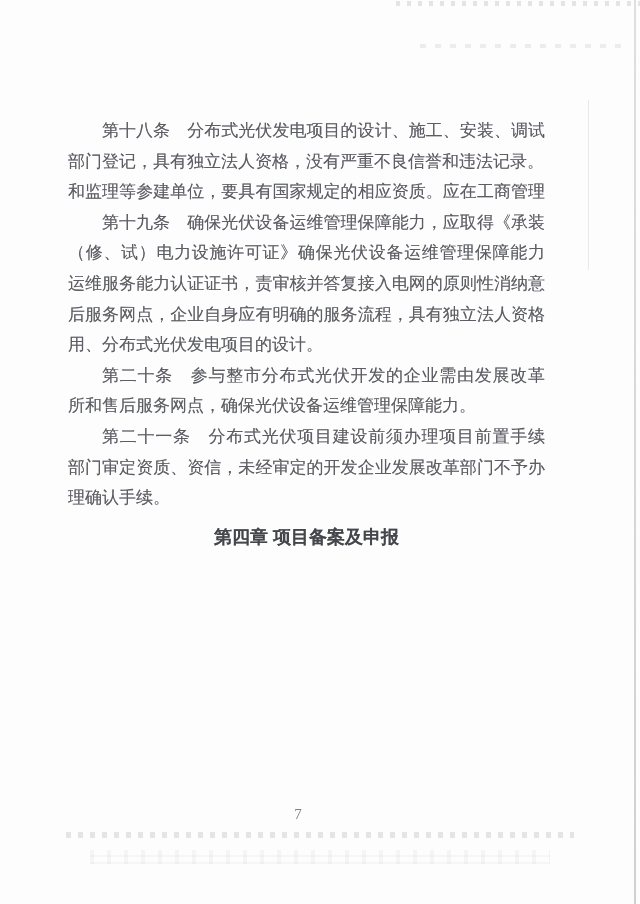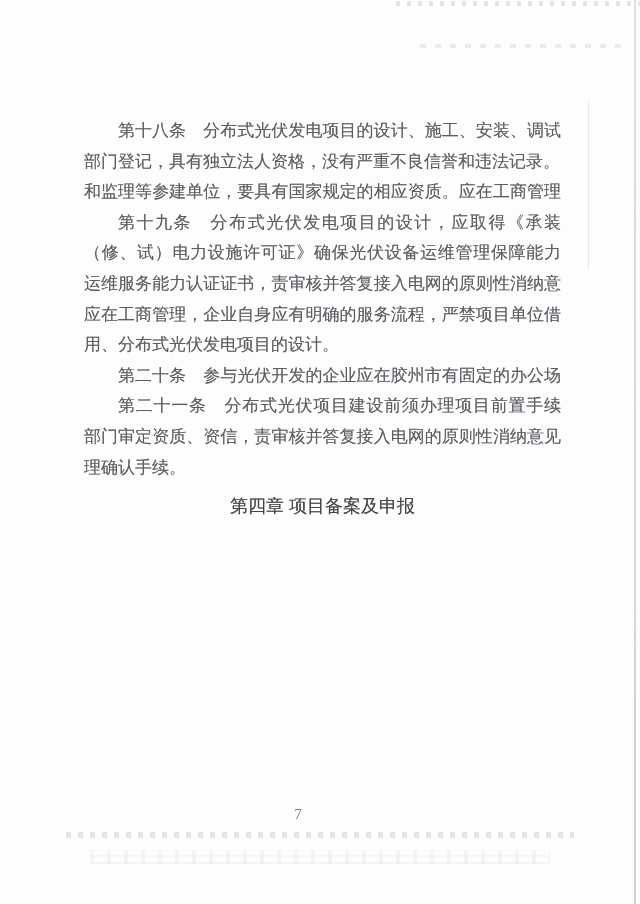--- a/index.html
+++ b/index.html
@@ -10,21 +10,21 @@
   .page {
     position: relative;
     width: 640px;
     height: 904px;
     background: #fdfdfe;
     overflow: hidden;
     font-family: "Liberation Serif", serif;
   }
   .textblock {
     position: absolute;
-    left: 84px;
+    left: 68px;
     top: 116px;
     width: 477px;
     font-size: 17px;
     line-height: 30.6px;
     color: #5d5e63;
     text-shadow: 0 0 0.6px rgba(100,101,106,0.55);
   }
   .para { margin: 0; padding: 0; }
   .tl {
     height: 30.6px;
@@ -34,21 +34,21 @@
     overflow: hidden;
   }
   .tl.first { text-indent: 34px; }
   .tl.last  { text-align-last: left; }
   .chapter {
     height: 30.6px;
     margin-top: 8px;
     text-align: center;
     text-align-last: center;
     font-family: "Liberation Sans", sans-serif;
-    font-weight: normal;
+    font-weight: bold;
     font-size: 18px;
     color: #45464b;
     text-shadow: 0 0 0.5px rgba(69,70,75,0.6);
   }
   .pagenum {
     position: absolute;
     top: 806px;
     left: 284px;
     width: 28px;
     text-align: center;
@@ -98,34 +98,35 @@
 
   <div class="textblock">
 
     <div class="para">
       <div class="tl first">第十八条　分布式光伏发电项目的设计、施工、安装、调试</div>
       <div class="tl last">部门登记，具有独立法人资格，没有严重不良信誉和违法记录。</div>
       <div class="tl">和监理等参建单位，要具有国家规定的相应资质。应在工商管理</div>
     </div>
 
     <div class="para">
-      <div class="tl first">第十九条　分布式光伏发电项目的设计，应取得《承装</div>
+      <div class="tl first">第十九条　确保光伏设备运维管理保障能力，应取得《承装</div>
       <div class="tl">（修、试）电力设施许可证》确保光伏设备运维管理保障能力</div>
       <div class="tl">运维服务能力认证证书，责审核并答复接入电网的原则性消纳意见</div>
-      <div class="tl">应在工商管理，企业自身应有明确的服务流程，严禁项目单位借</div>
+      <div class="tl">后服务网点，企业自身应有明确的服务流程，具有独立法人资格</div>
       <div class="tl last">用、分布式光伏发电项目的设计。</div>
     </div>
 
     <div class="para">
-      <div class="tl first">第二十条　参与光伏开发的企业应在胶州市有固定的办公场</div>
+      <div class="tl first">第二十条　参与整市分布式光伏开发的企业需由发展改革</div>
+      <div class="tl last">所和售后服务网点，确保光伏设备运维管理保障能力。</div>
     </div>
 
     <div class="para">
       <div class="tl first">第二十一条　分布式光伏项目建设前须办理项目前置手续</div>
-      <div class="tl">部门审定资质、资信，责审核并答复接入电网的原则性消纳意见</div>
+      <div class="tl">部门审定资质、资信，未经审定的开发企业发展改革部门不予办</div>
       <div class="tl last">理确认手续。</div>
     </div>
 
     <div class="chapter">第四章 项目备案及申报</div>
 
 
 
   </div>
 
   <div class="pagenum">7</div>

